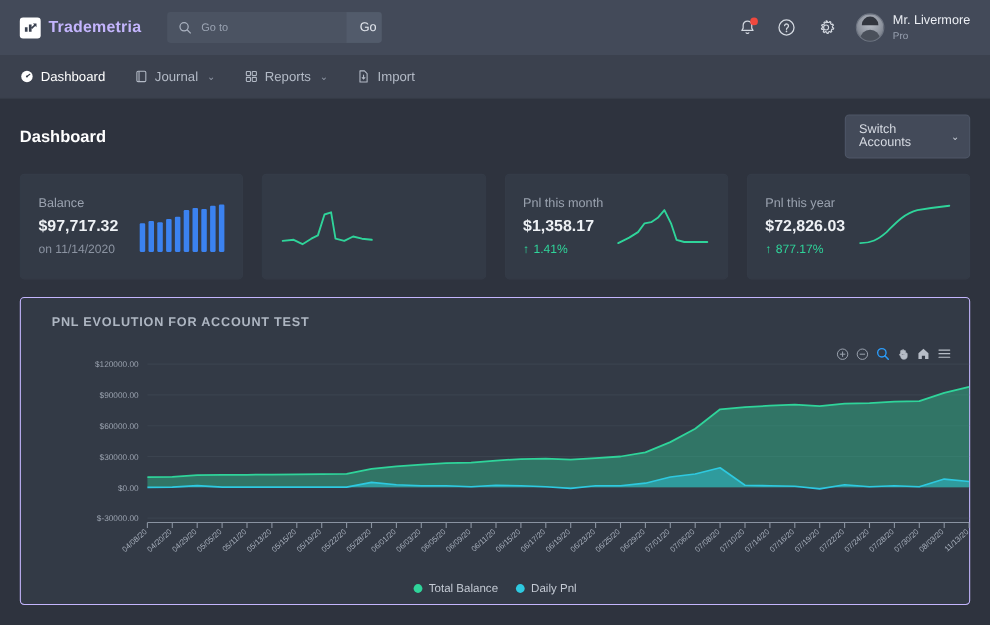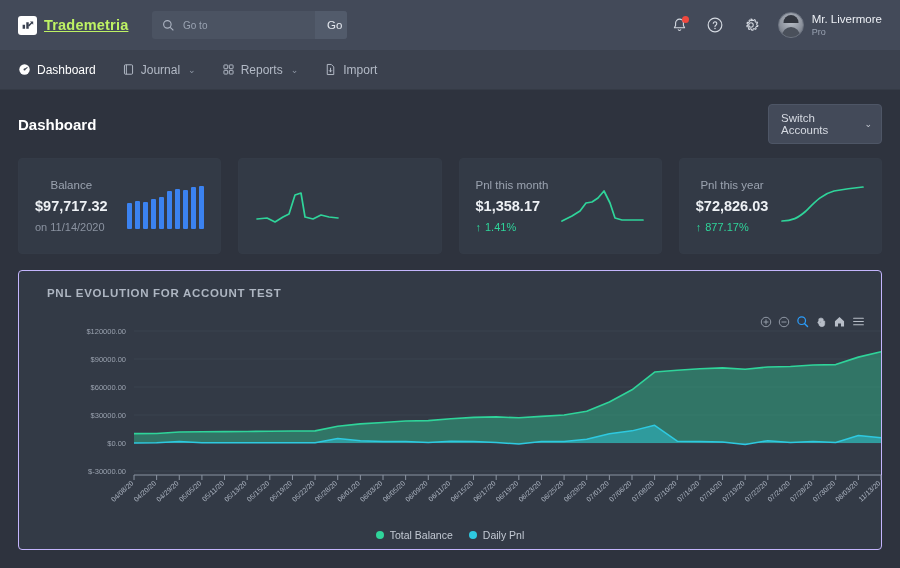--- a/index.html
+++ b/index.html
@@ -16,21 +16,21 @@
     height: 50px; background: #434a59;
     display: flex; align-items: center; padding: 0 18px;
     position: relative;
   }
   .brand { display: flex; align-items: center; gap: 7px; width: 114px; }
   .brand-mark {
     width: 19px; height: 19px; background: #fff; border-radius: 3px;
     display: flex; align-items: center; justify-content: center;
   }
   .brand-mark svg { display: block; }
-  .brand-name { font-size: 14.5px; font-weight: bold; color: #bef264; letter-spacing: .2px; text-decoration: underline; }
+  .brand-name { font-size: 14.5px; font-weight: bold; color: #c4b5fd; letter-spacing: .2px; }
 
   .searchwrap {
     display: flex; align-items: center; margin-left: 20px;
     background: #4b5362; border-radius: 3px; height: 28px; width: 195px;
     overflow: hidden;
   }
   .search-icon { padding: 0 8px 0 10px; display: flex; align-items: center; }
   .search-input {
     flex: 1; background: transparent; border: 0; outline: 0;
     color: #dfe3ea; font-size: 10px; font-family: "Liberation Sans", sans-serif;
@@ -104,21 +104,21 @@
 
   
   .cards { display: flex; gap: 17px; }
   .card {
     flex: 1; background: #333a46; border-radius: 4px;
     height: 96px; padding: 14px 16px;
     display: flex; align-items: center; justify-content: space-between;
     border: 1px solid #343b47;
   }
   .card-left { display: flex; flex-direction: column; gap: 7px; }
-  .card-label { font-size: 11.5px; color: #9ba3b0; text-align: center; }
+  .card-label { font-size: 11.5px; color: #9ba3b0; }
   .card-value { font-size: 14.5px; font-weight: bold; color: #eef1f5; }
   .card-sub { font-size: 11px; color: #8b93a1; }
   .delta { font-size: 11px; display: flex; align-items: center; gap: 4px; }
   .delta.up { color: #2fd49a; }
   .delta.down { color: #ef4a44; }
   .card-spark { width: 85px; height: 50px; }
   .bars { display: flex; align-items: flex-end; gap: 3px; height: 46px; }
   .bars i { display: block; width: 5px; background: #3b82f0; border-radius: 1px; }
 
   

